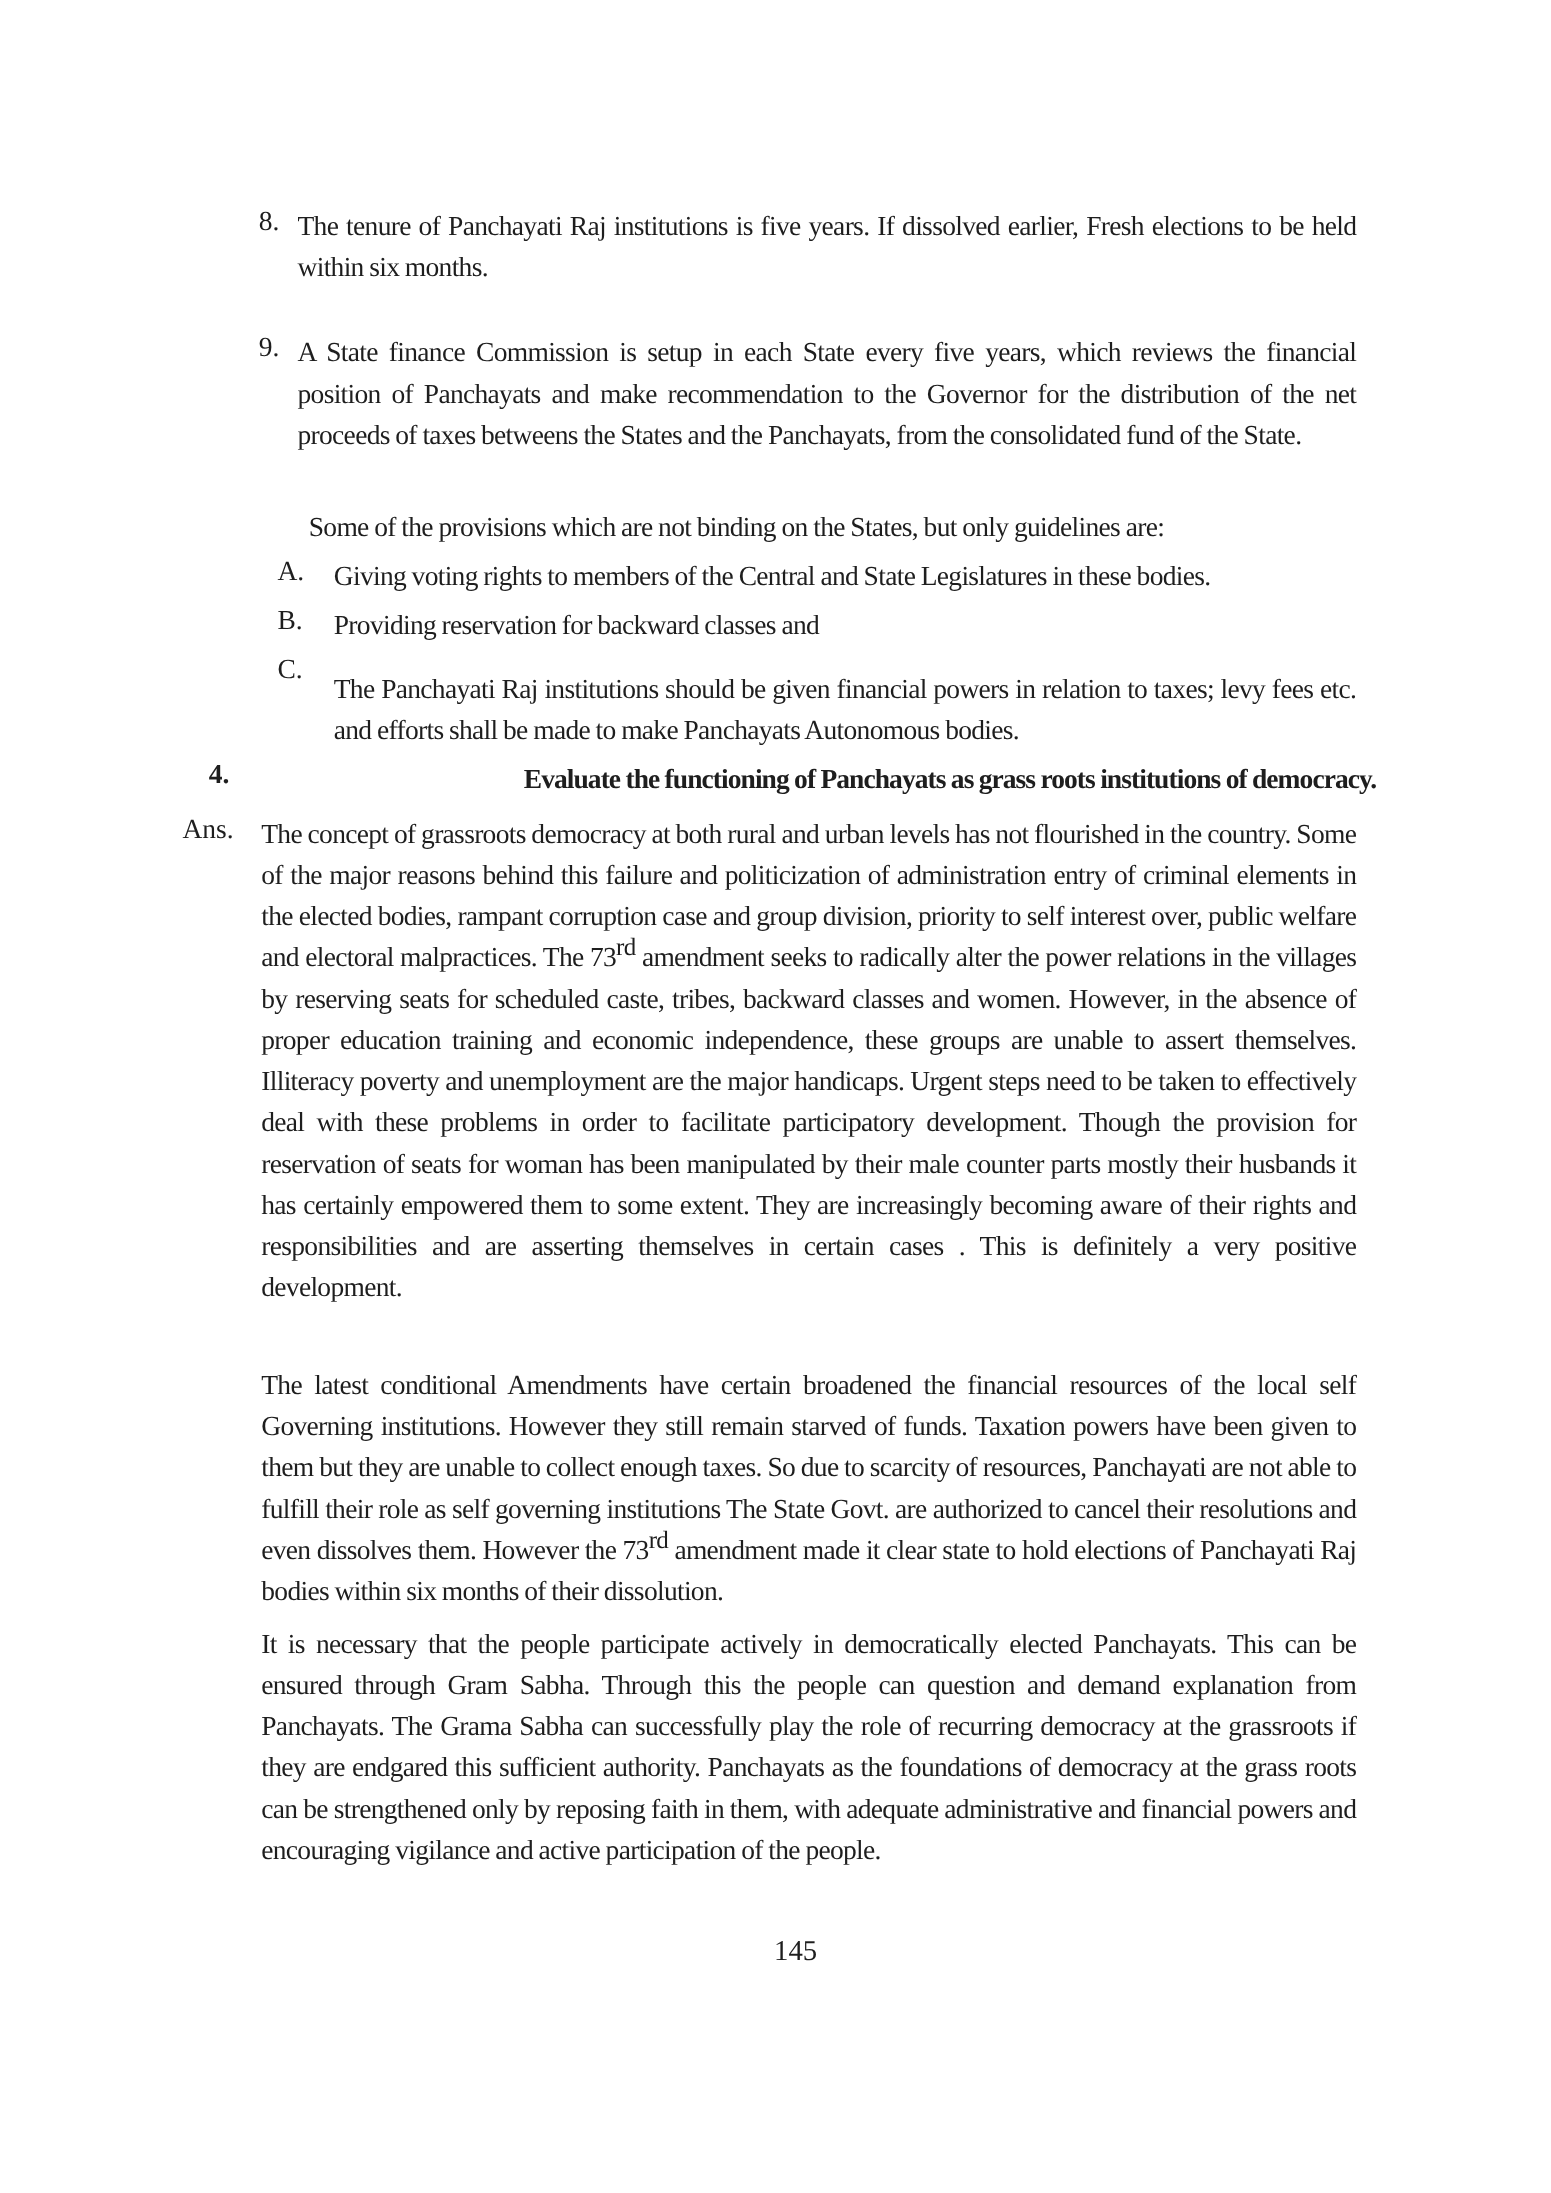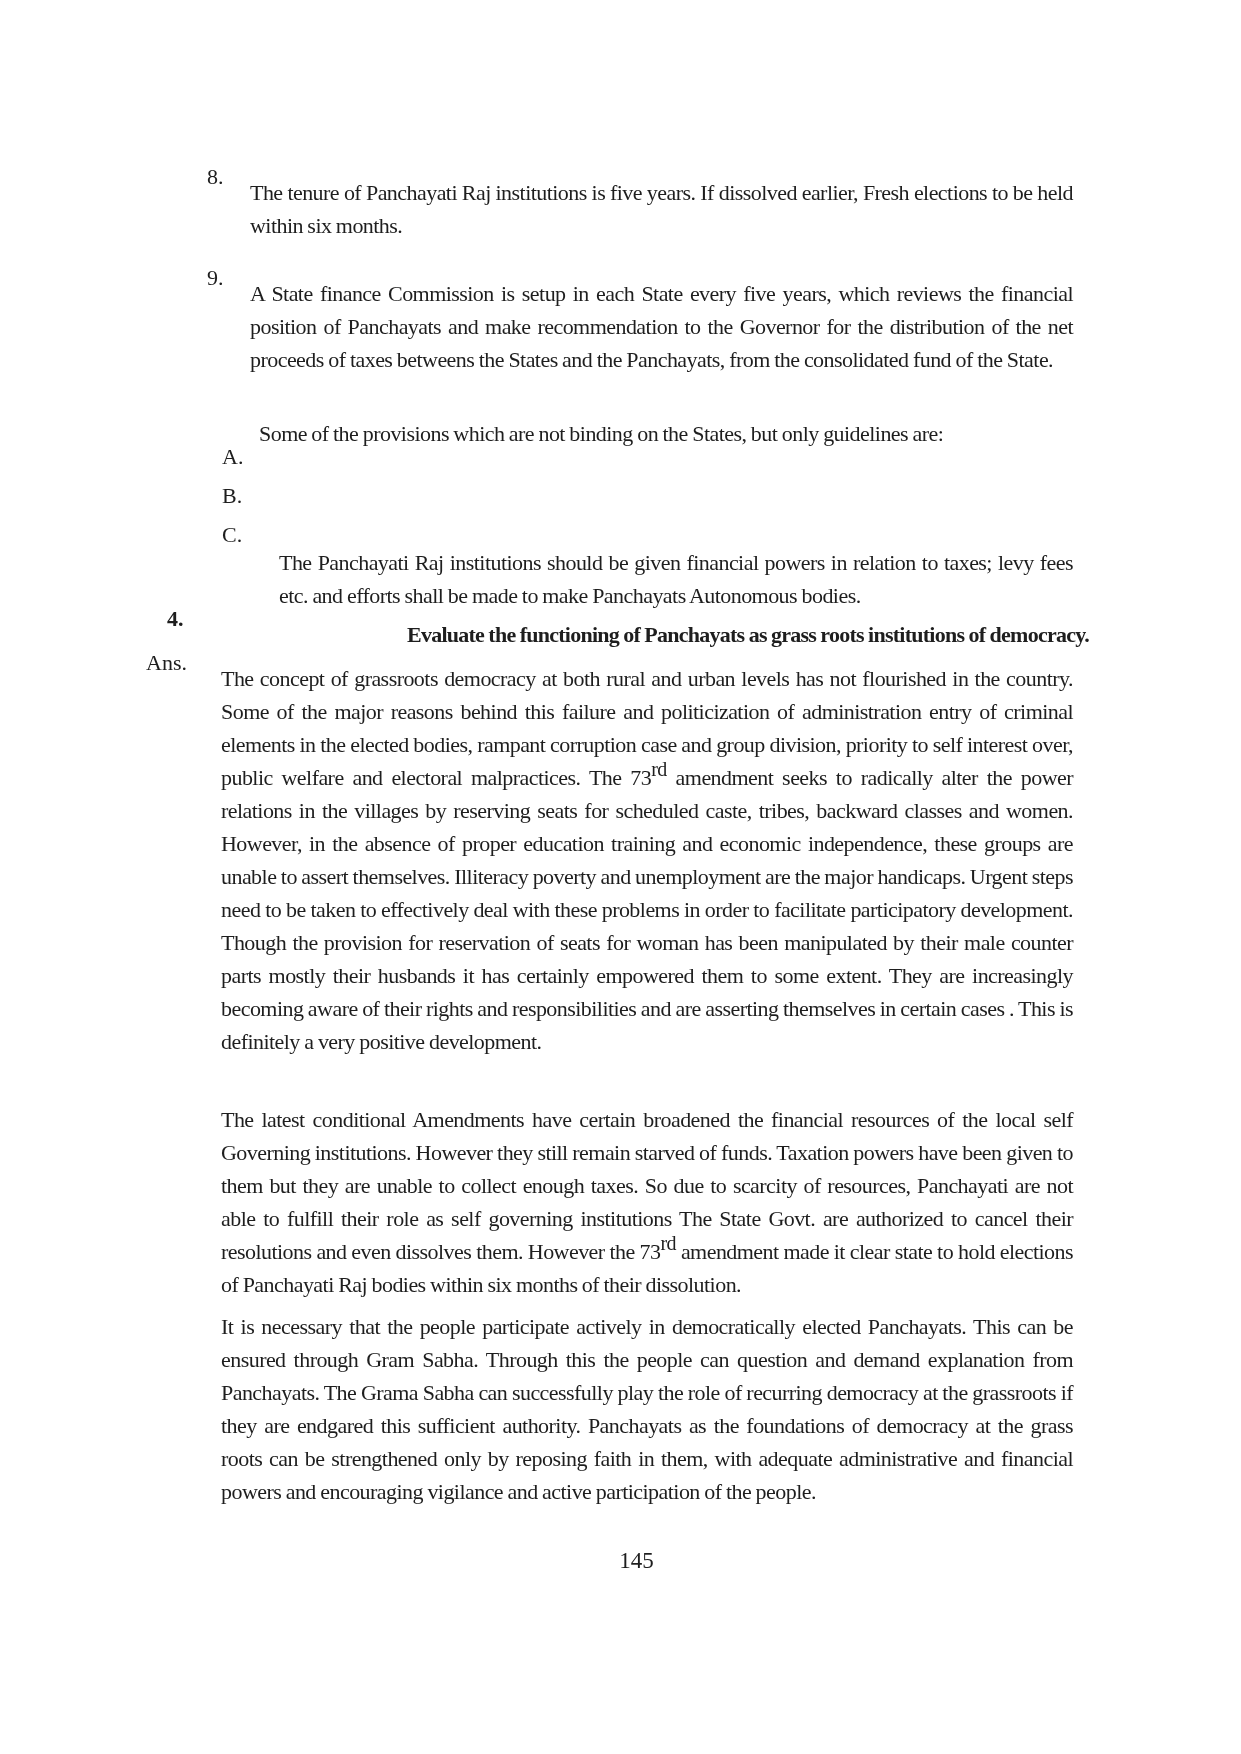--- a/index.html
+++ b/index.html
@@ -5,21 +5,21 @@
   html, body { margin: 0; padding: 0; background: #ffffff; }
   body { width: 1241px; height: 1754px; position: relative; overflow: hidden; }
   .page {
     position: absolute; left: 0; top: 0; width: 1241px; height: 1754px;
     font-family: "Liberation Serif", serif; color: #1e1e1e;
   }
   .num { position: absolute; font-size: 22px; line-height: 30px; white-space: nowrap; }
   .bold { font-weight: bold; }
   sup { font-size: 20px; line-height: 0; vertical-align: 9px; }
   .block { position: absolute; font-size: 22px; line-height: 33px; letter-spacing: -0.55px; word-spacing: -0.5px; }
-  .block p { margin: 16px; text-align: justify; font-family: Liberation Serif, serif; }
+  .block p { margin: 4px; text-align: justify; font-family: Liberation Serif, serif; }
   .pagenum { position: absolute; left: 0; width: 1241px; top: 1548px; text-align: center; font-size: 23px; padding-left: 16px; }
 </style>
 </head>
 <body>
 
 <div class="page">
 
   <div class="num" style="left:207px; top:162px;">8.</div>
   <div class="block" style="left:234px; top:160px; width:855px;">
     <p>The tenure of Panchayati Raj institutions is five years. If dissolved earlier,  Fresh elections to be held within six months.</p>
@@ -28,22 +28,28 @@
   <div class="num" style="left:207px; top:263px;">9.</div>
   <div class="block" style="left:243px; top:401px; width:860px;">
     <p style="text-align:left;">Some of the provisions which are not binding on the States, but only guidelines are:</p>
   </div>
 
   <div class="block" style="left:234px; top:261px; width:855px;">
     <p>A State finance Commission is setup in each State every five years, which reviews the financial position of Panchayats and make recommendation to the Governor for the distribution of the net proceeds of taxes betweens the States and the Panchayats, from the consolidated fund of the State.</p>
   </div>
 
   <div class="num" style="left:222px; top:442px;">A.</div>
+  <div class="block" style="left:263px; top:440px; width:826px;">
+    <p style="text-align:left;">Giving voting rights to members of the Central and State Legislatures in these bodies.</p>
+  </div>
 
   <div class="num" style="left:222px; top:481px;">B.</div>
+  <div class="block" style="left:263px; top:479px; width:826px;">
+    <p style="text-align:left;">Providing reservation for backward classes and</p>
+  </div>
 
   <div class="num" style="left:222px; top:520px;">C.</div>
   <div class="block" style="left:263px; top:530px; width:826px;">
     <p>The Panchayati Raj institutions should be given financial powers in relation to taxes; levy fees etc. and efforts shall be made to make Panchayats Autonomous bodies.</p>
   </div>
 
   <div class="num bold" style="left:167px; top:604px;">4.</div>
   <div class="block bold" style="left:205px; top:602px; width:900px; letter-spacing:-0.75px;">
     <p style="text-align:right;">Evaluate the functioning of Panchayats as grass roots institutions of democracy.</p>
   </div>

